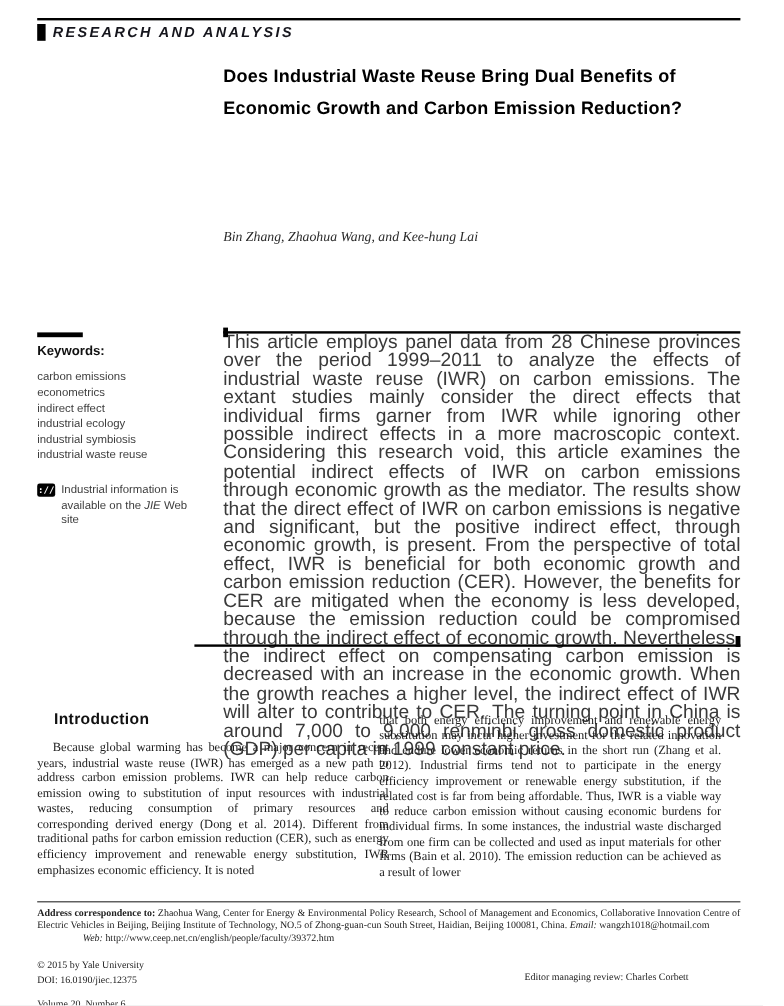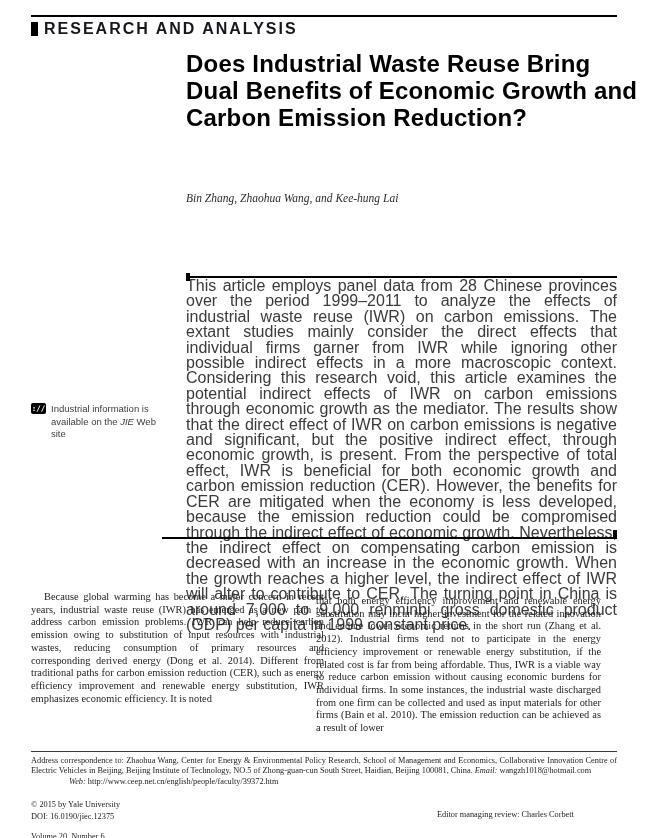--- a/index.html
+++ b/index.html
@@ -3,24 +3,24 @@
 <meta charset="utf-8">
 <style>
   html,body { margin:0; padding:0; background:#e8e8e8; }
   .page {
     position:relative; width:653px; height:838px; background:#ffffff;
     overflow:hidden; font-family:"Liberation Sans", sans-serif; margin:0 auto;
   }
   .top-rule { position:absolute; left:31px; top:15px; width:586px; height:2px; background:#000; }
   .kicker { position:absolute; left:31px; top:20px; display:flex; align-items:center; gap:6px; }
   .kicker-marker { width:7px; height:14px; background:#000; display:inline-block; }
-  .kicker-label { font-size:16px; font-weight:bold; letter-spacing:2px; color:#16161d; }
+  .kicker-label { font-size:12px; font-weight:bold; letter-spacing:2px; color:#16161d;font-style:italic; }
 
   .title { position:absolute; left:186px; top:50px; width:452px; margin:0;
-    font-size:24px; line-height:27px; font-weight:700; color:#000; letter-spacing:0.2px; }
+    font-size:15px; line-height:27px; font-weight:700; color:#000; letter-spacing:0.2px; }
   .subtitle { position:absolute; left:186px; top:137px; width:430px; margin:0;
     font-size:15px; line-height:21px; font-weight:500; color:#141414; }
   .authors { position:absolute; left:186px; top:192px;
     font-family:"Liberation Serif", serif; font-style:italic; font-size:11.5px; color:#2a2a2a; }
 
   .keywords { position:absolute; left:31px; top:277px; width:150px; }
   .kw-bar { width:38px; height:4px; background:#000; margin-bottom:6px; }
   .kw-label { font-size:11px; font-weight:bold; color:#111; margin-bottom:9px; }
   .kw-list { list-style:none; margin:0; padding:0; font-size:9.5px; line-height:13px; color:#3c3c3c; }
 
@@ -42,21 +42,21 @@
   .intro-left { position:absolute; left:31px; top:591px; width:293px; }
   .intro-heading { margin:0 0 12px 14px; font-size:13px; font-weight:bold; color:#111; letter-spacing:0.3px; }
   .body-col { font-family:"Liberation Serif", serif; font-size:10.4px; line-height:12.7px;
     text-align:justify; color:#1c1c1c; margin:0; }
   .indent { text-indent:13px; }
   .intro-right { position:absolute; left:316px; top:595px; width:285px; }
 
   .foot-rule { position:absolute; left:31px; top:751px; width:586px; height:1px; background:#3a3a3a; }
   .footnote { position:absolute; left:31px; top:756px; width:586px; margin:0;
     font-family:"Liberation Serif", serif; font-size:8.3px; line-height:10.4px; text-align:justify; color:#222; }
-  .footnote strong { font-weight:normal; }
+  .footnote strong { font-weight:bold; }
   .footnote em { font-style:italic; }
   .plain-link { color:inherit; text-decoration:none; }
   .web-line { display:block;margin-left:38px; }
 
   .copyright { position:absolute; left:31px; top:799px; font-family:"Liberation Serif", serif;
     font-size:8.3px; line-height:11.5px; color:#222; }
   .editor { position:absolute; left:437px; top:810px; font-family:"Liberation Serif", serif;
     font-size:8.3px; color:#222; }
   .volume { position:absolute; left:31px; top:832px; font-family:"Liberation Serif", serif;
     font-size:8.3px; color:#222; }
@@ -69,37 +69,50 @@
   <div class="top-rule"></div>
 
   <div class="kicker">
     <span class="kicker-marker"></span>
     <span class="kicker-label">RESEARCH AND ANALYSIS</span>
   </div>
 
   <h1 class="title">Does Industrial Waste Reuse Bring Dual Benefits of Economic Growth and Carbon Emission Reduction?</h1>
   <div class="authors">Bin Zhang, Zhaohua Wang, and Kee-hung Lai</div>
 
+  <aside class="keywords">
+    <div class="kw-bar"></div>
+    <div class="kw-label">Keywords:</div>
+    <ul class="kw-list">
+      <li>carbon emissions</li>
+      <li>econometrics</li>
+      <li>indirect effect</li>
+      <li>industrial ecology</li>
+      <li>industrial symbiosis</li>
+      <li>industrial waste reuse</li>
+    </ul>
+  </aside>
 
   <div class="supporting">
     <span class="supp-icon">://</span>
     <span class="supp-text"><span>Industrial information is available on the </span><em>JIE</em><span> Web site</span></span>
   </div>
 
   <section class="summary">
     <div class="sum-rule-top">
       <span class="tick-left"></span>
     </div>
     <p>This article employs panel data from 28 Chinese provinces over the period 1999–2011 to analyze the effects of industrial waste reuse (IWR) on carbon emissions. The extant studies mainly consider the direct effects that individual firms garner from IWR while ignoring other possible indirect effects in a more macroscopic context. Considering this research void, this article examines the potential indirect effects of IWR on carbon emissions through economic growth as the mediator. The results show that the direct effect of IWR on carbon emissions is negative and significant, but the positive indirect effect, through economic growth, is present. From the perspective of total effect, IWR is beneficial for both economic growth and carbon emission reduction (CER). However, the benefits for CER are mitigated when the economy is less developed, because the emission reduction could be compromised through the indirect effect of economic growth. Nevertheless, the indirect effect on compensating carbon emission is decreased with an increase in the economic growth. When the growth reaches a higher level, the indirect effect of IWR will alter to contribute to CER. The turning point in China is around 7,000 to 9,000 renminbi gross domestic product (GDP) per capita in 1999 constant price.</p>
   </section>
   <div class="sum-rule-bottom">
     <span class="tick-right"></span>
   </div>
 
   <section class="intro-left">
+    <h3 class="intro-heading">Introduction</h3>
     <p class="body-col indent">Because global warming has become a major concern in recent years, industrial waste reuse (IWR) has emerged as a new path to address carbon emission problems. IWR can help reduce carbon emission owing to substitution of input resources with industrial wastes, reducing consumption of primary resources and corresponding derived energy (Dong et al. 2014). Different from traditional paths for carbon emission reduction (CER), such as energy efficiency improvement and renewable energy substitution, IWR emphasizes economic efficiency. It is noted</p>
   </section>
   <p class="body-col intro-right">that both energy efficiency improvement and renewable energy substitution may incur higher investment for the related innovation and endure lower economic returns in the short run (Zhang et al. 2012). Industrial firms tend not to participate in the energy efficiency improvement or renewable energy substitution, if the related cost is far from being affordable. Thus, IWR is a viable way to reduce carbon emission without causing economic burdens for individual firms. In some instances, the industrial waste discharged from one firm can be collected and used as input materials for other firms (Bain et al. 2010). The emission reduction can be achieved as a result of lower</p>
 
   <div class="foot-rule"></div>
   <p class="footnote"><strong>Address correspondence to:</strong><span> Zhaohua Wang, Center for Energy &amp; Environmental Policy Research, School of Management and Economics, Collaborative Innovation Centre of Electric Vehicles in Beijing, Beijing Institute of Technology, NO.5 of Zhong-guan-cun South Street, Haidian, Beijing 100081, China.</span><em> Email:</em><a class="plain-link" href="#"> wangzh1018@hotmail.com</a><span class="web-line"><em>Web:</em><a class="plain-link" href="#"> http://www.ceep.net.cn/english/people/faculty/39372.htm</a></span></p>
 
   <div class="copyright">
     <div>© 2015 by Yale University</div>
     <div>DOI: 16.0190/jiec.12375</div>

